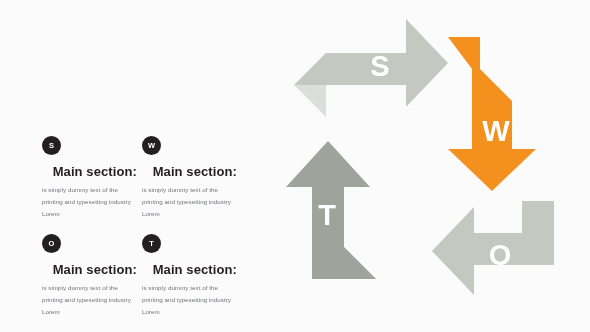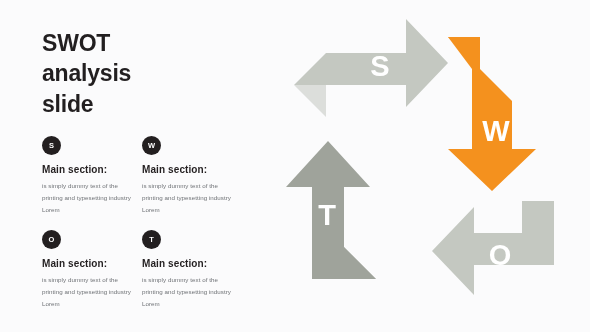--- a/index.html
+++ b/index.html
@@ -60,25 +60,26 @@
     background: #231f20;
     color: #ffffff;
     font-size: 7.5px;
     font-weight: bold;
     display: flex;
     align-items: center;
     justify-content: center;
     margin-bottom: 9px;
   }
   .section-heading {
-    font-size: 10px;
+    font-size: 13px;
     font-weight: bold;
     color: #231f20;
     margin-bottom: 5px;
     letter-spacing: 0.1px;
+    text-align: right;
   }
   .section-body {
     font-size: 6.2px;
     line-height: 1.95;
     color: #6f7276;
     letter-spacing: 0.05px;
   }
 
   
   #diagram {
@@ -99,23 +100,20 @@
     fill: #ffffff;
   }
 </style>
 </head>
 <body>
 
 <div id="slide">
 
   <div id="left-panel">
 
-    <div id="slide-title">SWOT
-analysis
-slide</div>
 
     <div id="sections-grid">
 
       <div class="section-block">
         <div class="section-badge">S</div>
         <div class="section-heading">Main section:</div>
         <div class="section-body">is simply dummy text of the printing and typesetting industry Lorem</div>
       </div>
 
       <div class="section-block">

